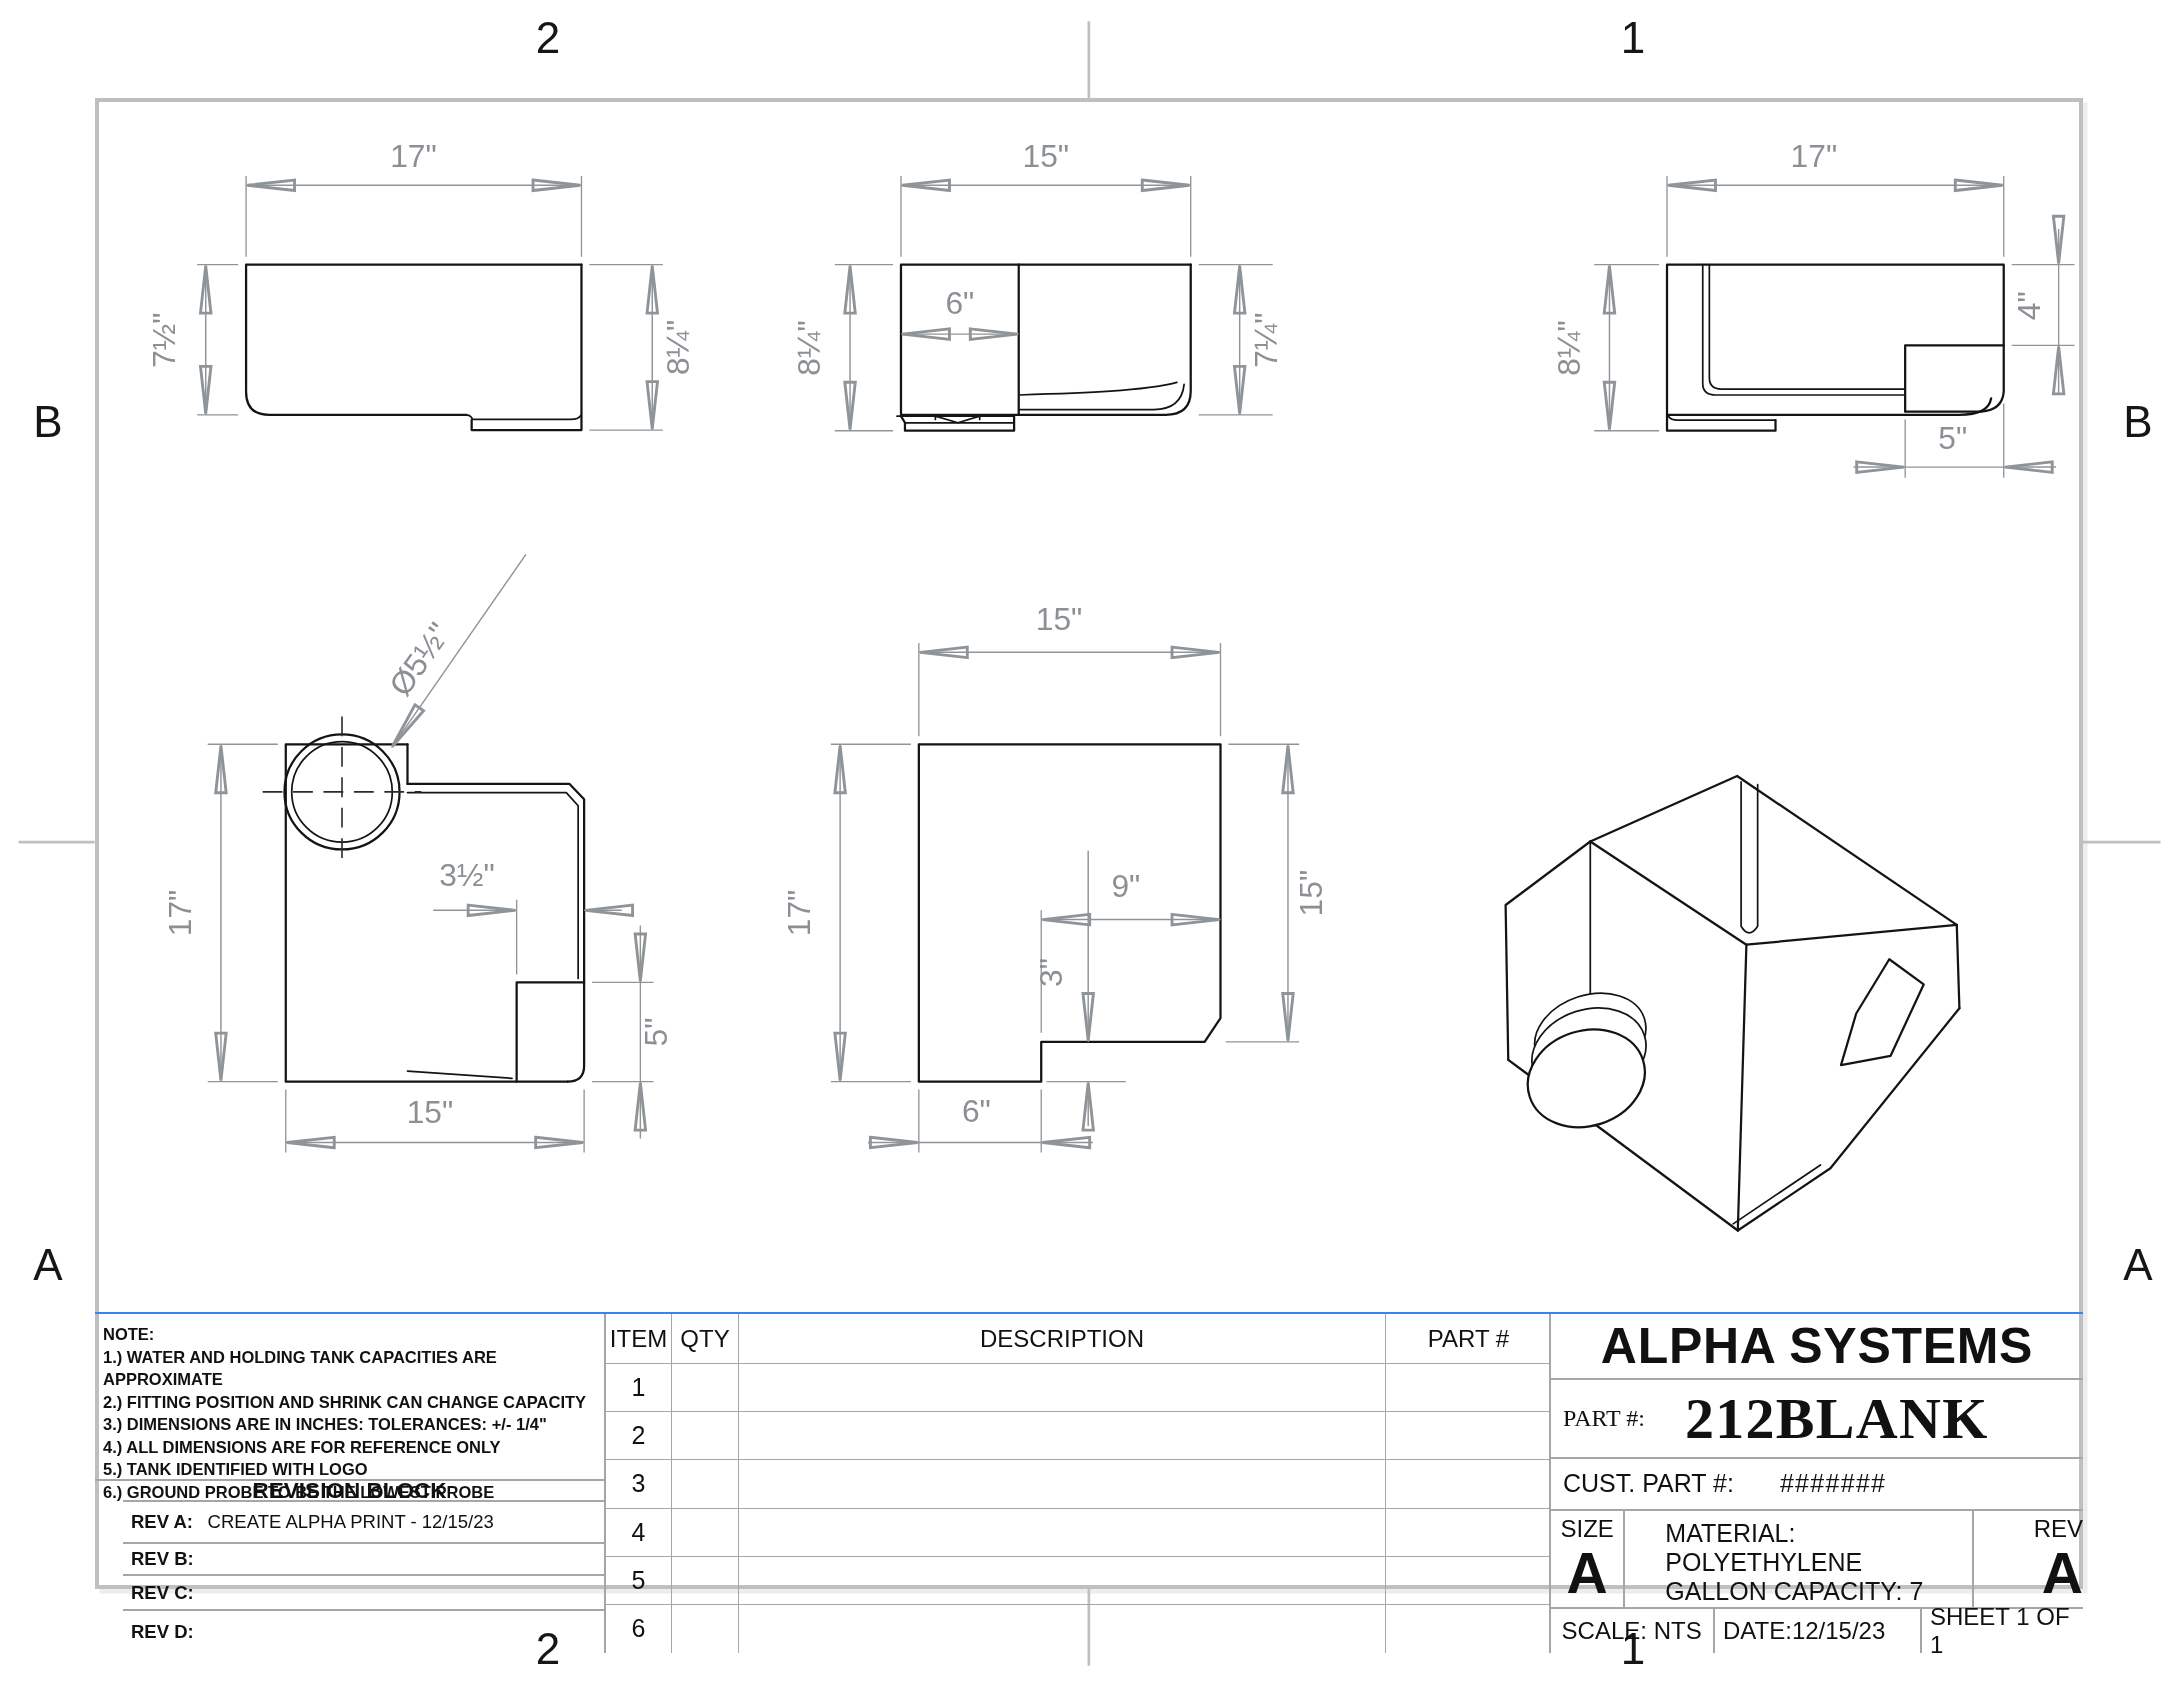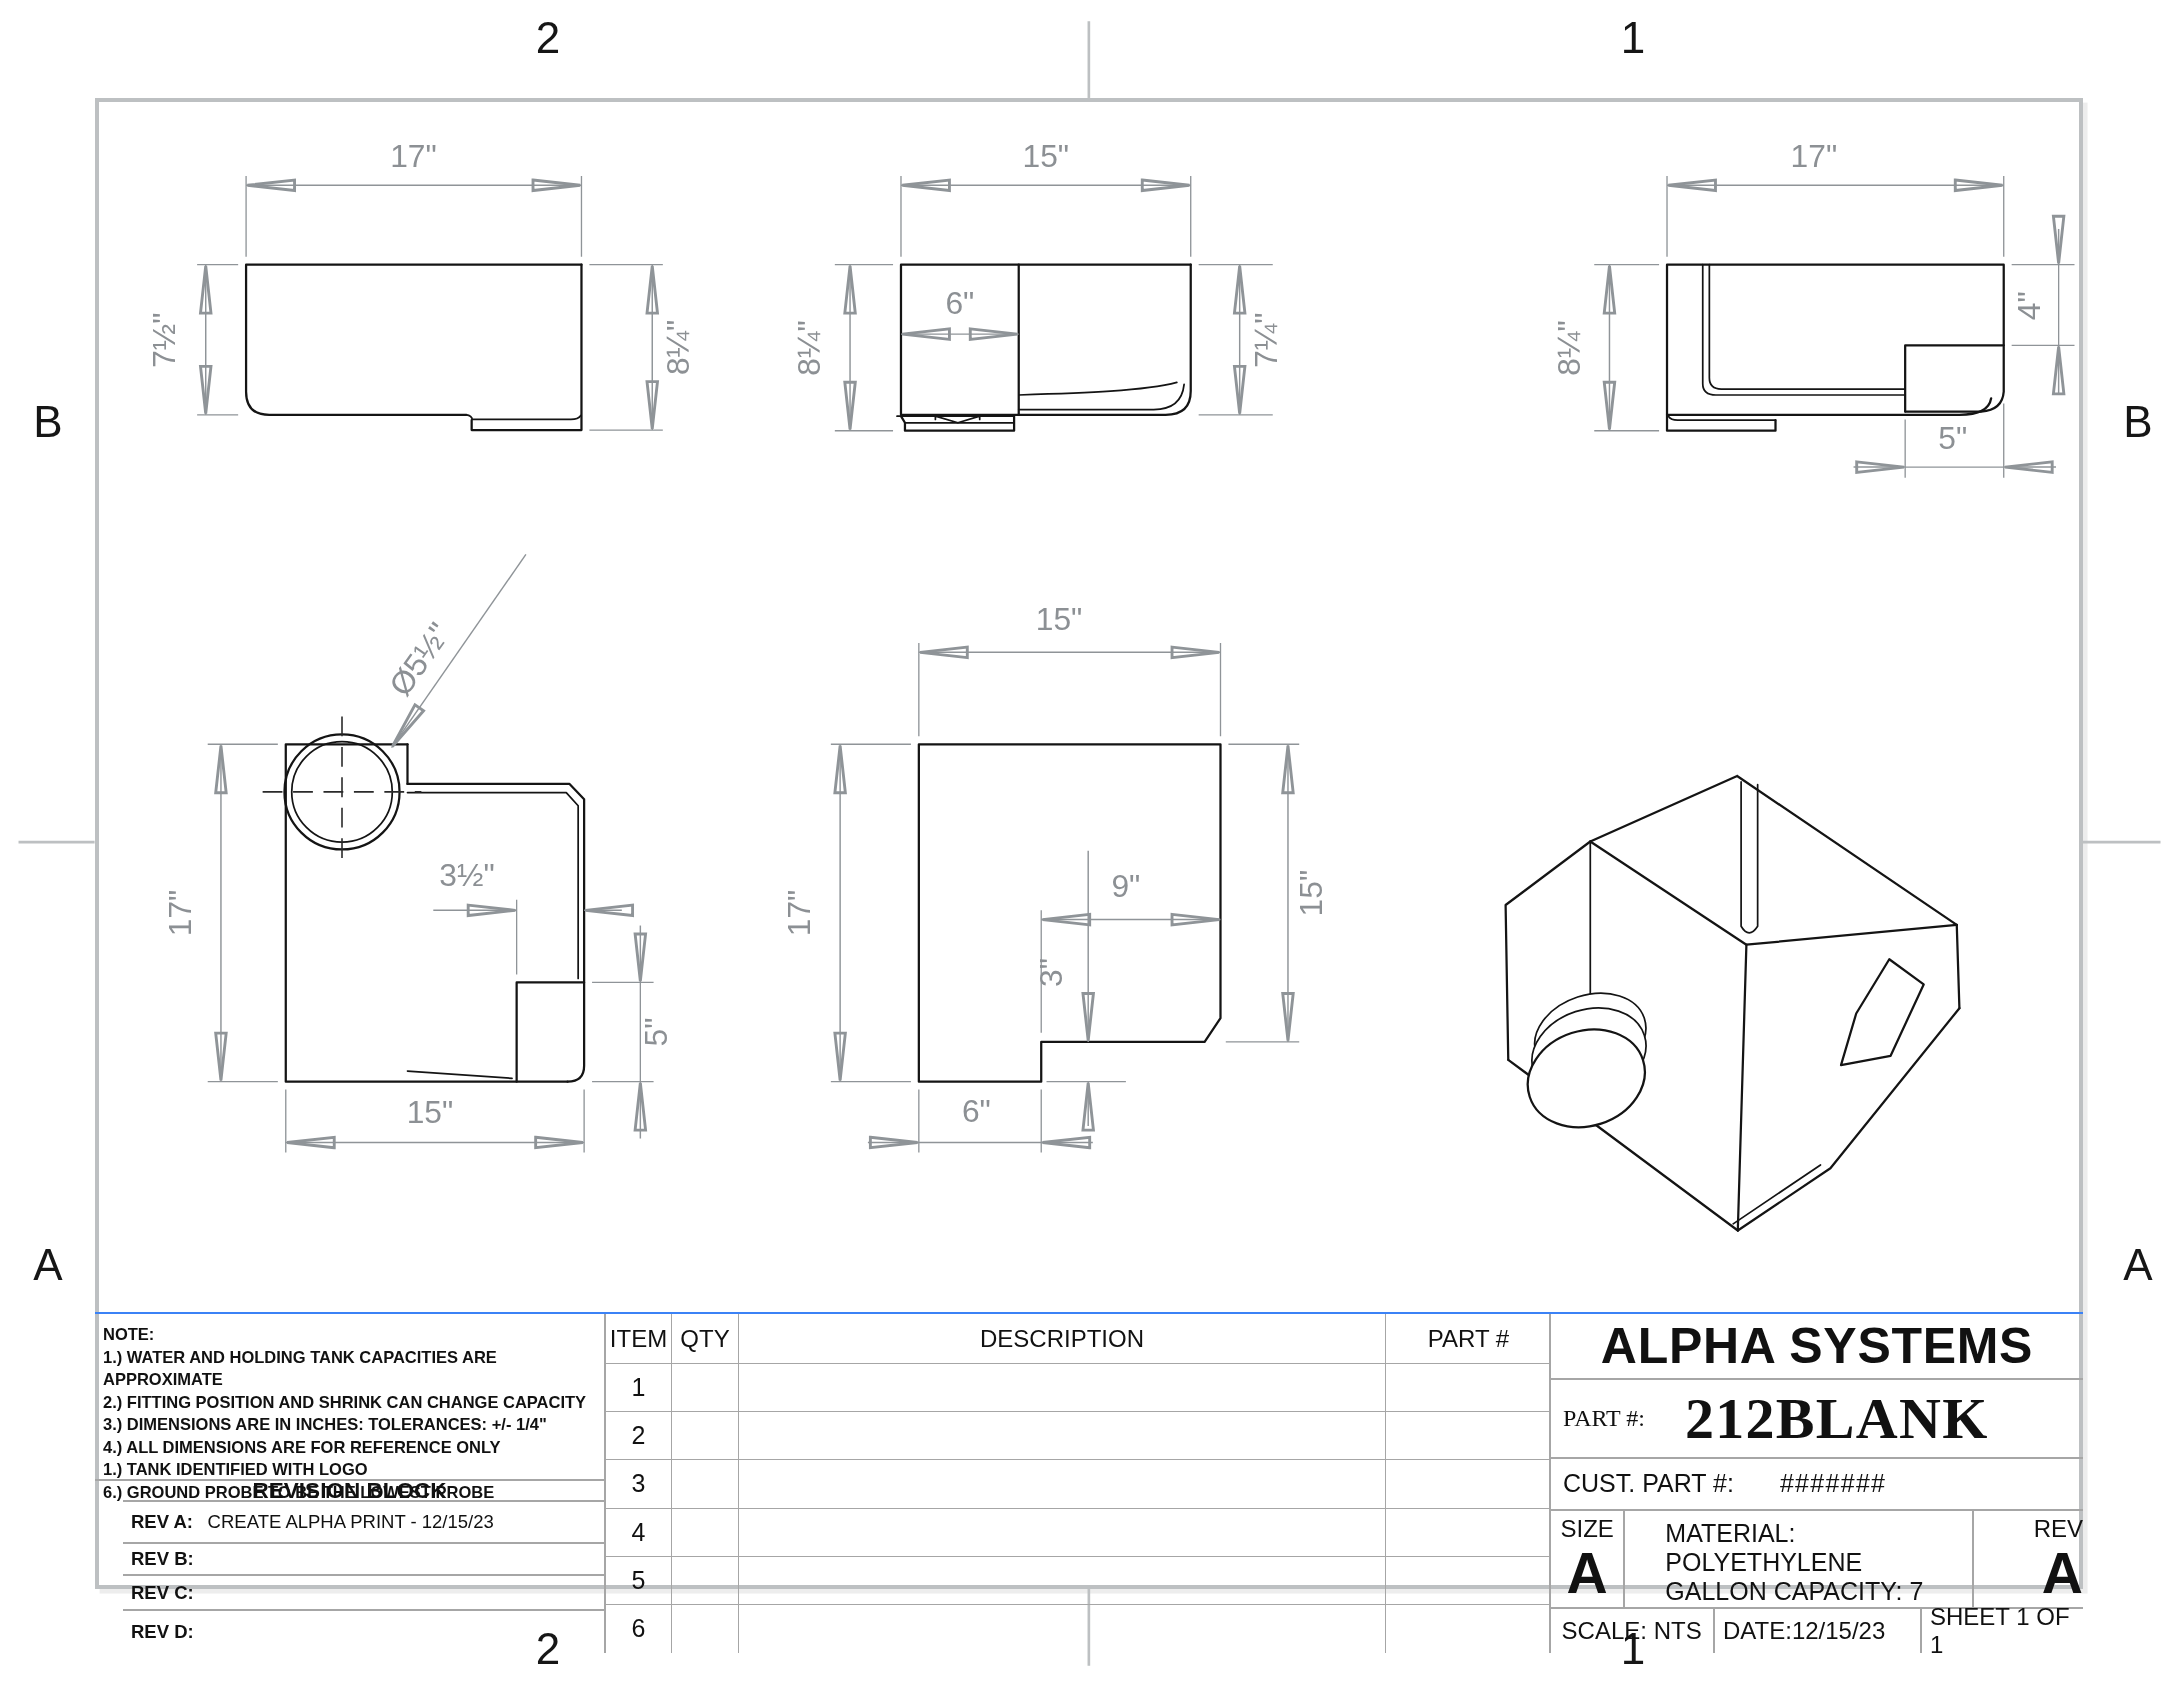--- a/index.html
+++ b/index.html
@@ -230,21 +230,21 @@
 
   <div class="band">
 
     <div class="col notescol">
       <div class="notes">
         <div>NOTE:</div>
         <div>1.) WATER AND HOLDING TANK CAPACITIES ARE APPROXIMATE</div>
         <div>2.) FITTING POSITION AND SHRINK CAN CHANGE CAPACITY</div>
         <div>3.) DIMENSIONS ARE IN INCHES: TOLERANCES: +/-  1/4"</div>
         <div>4.) ALL DIMENSIONS ARE FOR REFERENCE ONLY</div>
-        <div>1.) TANK IDENTIFIED WITH LOGO</div>
+        <div>5.) TANK IDENTIFIED WITH LOGO</div>
         <div>6.) GROUND PROBE TO BE THE LOWEST PROBE</div>
       </div>
       <div class="revhead">REVISION BLOCK</div>
       <div class="revrow" style="height:42px;">
         <b>REV A:</b>
         <span>CREATE ALPHA PRINT - 12/15/23</span>
       </div>
       <div class="revrow" style="height:32px;">
         <b>REV B:</b>
         <span></span>

